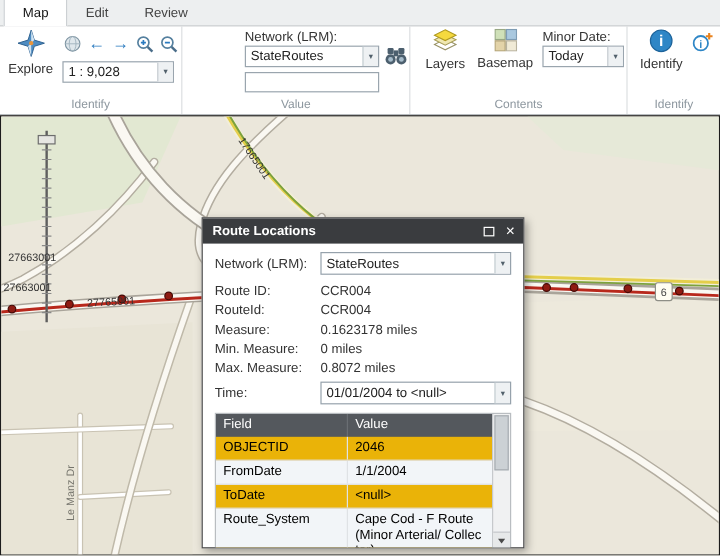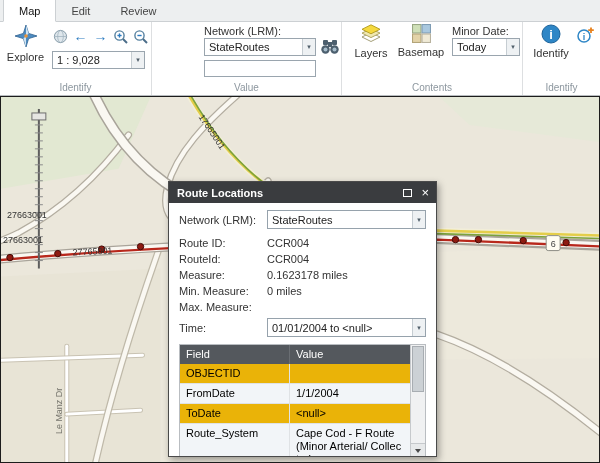--- a/index.html
+++ b/index.html
@@ -319,37 +319,39 @@
         <div class="prow">
             <span class="plbl">Measure:</span>
             <span class="pval">0.1623178 miles</span>
           </div>
         <div class="prow">
             <span class="plbl">Min. Measure:</span>
             <span class="pval">0 miles</span>
           </div>
         <div class="prow">
             <span class="plbl">Max. Measure:</span>
+            <span class="pval">0.8072 miles</span>
           </div>
         <div class="prow combo-row time-row">
           <span class="plbl">Time:</span>
           <span class="pcombo">
             <span class="ctext">01/01/2004 to &lt;null&gt;</span>
             <span class="carrow">▾</span>
           </span>
         </div>
 
         <div class="tblwrap">
           <div class="tbl">
             <div class="trow head">
               <span class="tcell c1">Field</span>
               <span class="tcell c2">Value</span>
             </div>
             <div class="trow">
               <span class="tcell c1">OBJECTID</span>
+              <span class="tcell c2">2046</span>
             </div>
             <div class="trow alt">
               <span class="tcell c1">FromDate</span>
               <span class="tcell c2">1/1/2004</span>
             </div>
             <div class="trow">
               <span class="tcell c1">ToDate</span>
               <span class="tcell c2">&lt;null&gt;</span>
             </div>
             <div class="trow alt">

